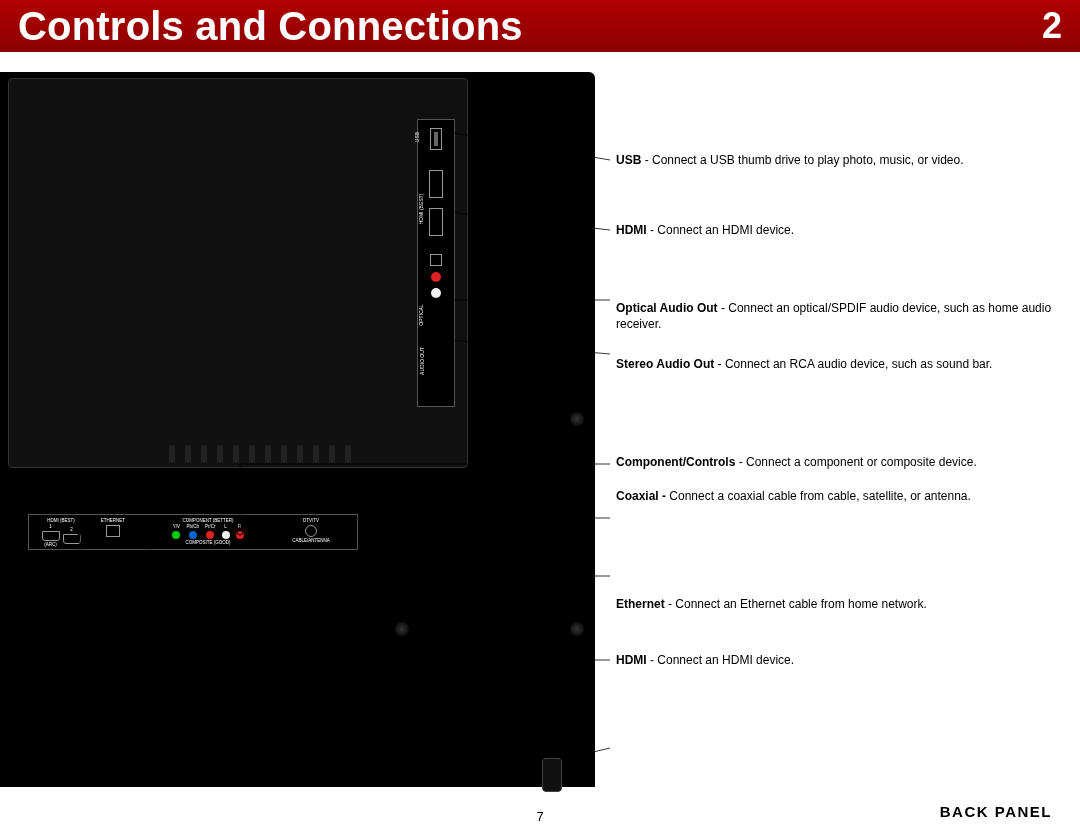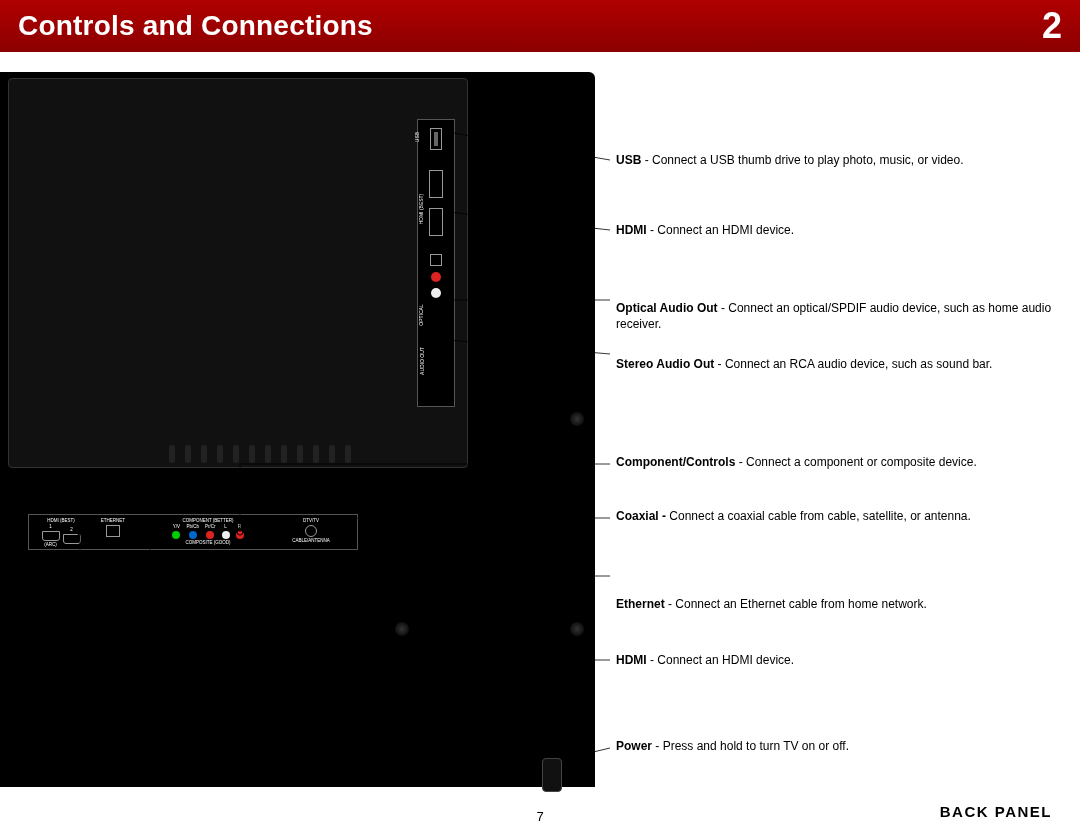--- a/index.html
+++ b/index.html
@@ -14,21 +14,21 @@
   .header {
     height: 52px;
     background: linear-gradient(#b00000,#8c0000);
     display: flex;
     align-items: center;
     justify-content: space-between;
     padding: 0 18px 0 18px;
   }
   .header-title {
     color: #fff;
-    font-size: 28px;
+    font-size: 40px;
     font-weight: 700;
     letter-spacing: 0.2px;
   }
   .header-num {
     color: #fff;
     font-size: 36px;
     font-weight: 700;
   }
   
   .diagram {
@@ -286,27 +286,26 @@
 </div>
 <div class="entry" style="top:300px;">
   <b>Optical Audio Out</b><span> - Connect an optical/SPDIF audio device, such as home audio receiver.</span>
 </div>
 <div class="entry" style="top:356px;">
   <b>Stereo Audio Out</b><span> - Connect an RCA audio device, such as sound bar.</span>
 </div>
 <div class="entry" style="top:454px;">
   <b>Component/Controls</b><span> - Connect a component or composite device.</span>
 </div>
-<div class="entry" style="top:508px;">
+<div class="entry" style="top:488px;">
   <b>Coaxial - </b><span>Connect a coaxial cable from cable, satellite, or antenna.</span>
 </div>
 <div class="entry" style="top:596px;">
   <b>Ethernet</b><span> - Connect an Ethernet cable from home network.</span>
 </div>
 <div class="entry" style="top:652px;">
   <b>HDMI</b><span> - Connect an HDMI device.</span>
 </div>
 <div class="entry" style="top:738px;">
-  <div><b>Power</b><span> - Press and hold to turn TV on or off.</span></div>
 </div>
 
 <div class="back-panel-label">BACK PANEL</div>
 <div class="page-num">7</div>
 
 </body></html>

